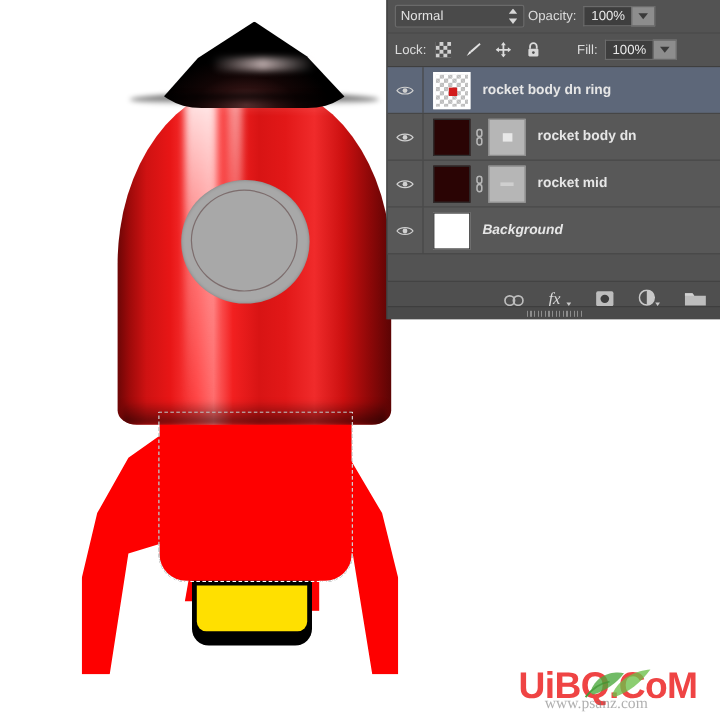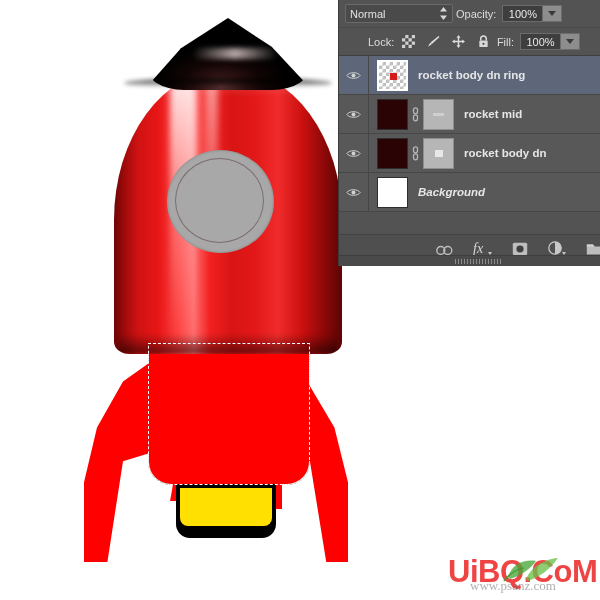--- a/index.html
+++ b/index.html
@@ -1,21 +1,21 @@
 <!DOCTYPE html>
 <html><head>
 <meta charset="utf-8">
 <style>
   html,body{margin:0;padding:0;}
   body{
     width:600px;height:600px;overflow:hidden;position:relative;
     background:#ffffff;
     font-family:"Liberation Sans","DejaVu Sans",sans-serif;
   }
-  .canvas{position:absolute;left:16px;top:0;width:543px;height:600px;background:#fff;}
+  .canvas{position:absolute;left:0;top:0;width:543px;height:600px;background:#fff;}
 
   
   .rocket{position:absolute;left:0;top:0;width:340px;height:600px;}
 
   .fin{position:absolute;}
   .fin-left{
     left:68px;top:352px;width:130px;height:210px;
     background:#fe0000;
     clip-path:polygon(62% 0%, 62% 46%, 30% 52%, 18% 100%, 0% 100%, 0% 62%, 10% 36%, 30% 14%);
   }
@@ -148,21 +148,21 @@
   .panel-row{display:flex;align-items:center;height:28px;padding:0 6px;box-sizing:border-box;}
   .row-blend{border-bottom:1px solid #4a4a4a;}
   .row-lock{border-bottom:1px solid #3f3f3f;}
 
   .blend-select{
     width:108px;height:19px;background:#4a4a4a;border:1px solid #6a6a6a;
     border-radius:2px;display:flex;align-items:center;justify-content:space-between;
     padding:0 4px;box-sizing:border-box;color:#e2e2e2;font-size:11px;
   }
   .spinner{font-size:8px;line-height:8px;color:#d0d0d0;display:flex;flex-direction:column;}
-  .label{color:#dcdcdc;font-size:11px;margin-left:23px;}
+  .label{color:#dcdcdc;font-size:11px;}
   .num-field{
     height:17px;min-width:40px;background:#3e3e3e;border:1px solid #6b6b6b;border-right:none;
     display:flex;align-items:center;justify-content:center;color:#e8e8e8;font-size:11px;
     padding:0 5px;box-sizing:border-box;
   }
   .num-drop{
     height:17px;width:20px;background:#8d8d8d;border:1px solid #6b6b6b;
     display:flex;align-items:center;justify-content:center;box-sizing:border-box;
   }
   .tri-down{width:0;height:0;border-left:4px solid transparent;border-right:4px solid transparent;border-top:5px solid #3a3a3a;}
@@ -357,44 +357,44 @@
             <circle cx="9" cy="6" r="2.4" fill="#d0d0d0"></circle>
           </svg>
         </div>
         <div class="thumbs">
           <div class="thumb"></div>
           <svg class="link-ico" viewBox="0 0 9 15">
             <rect x="2.5" y="0.8" width="4" height="6" rx="2" fill="none" stroke="#cfcfcf" stroke-width="1.3"></rect>
             <rect x="2.5" y="7.8" width="4" height="6" rx="2" fill="none" stroke="#cfcfcf" stroke-width="1.3"></rect>
           </svg>
           <div class="thumb thumb-mask">
-            <span class="mask-mark dash"></span>
+            <span class="mask-mark"></span>
           </div>
         </div>
-        <span class="layer-name">rocket mid</span>
+        <span class="layer-name">rocket body dn</span>
       </div>
 
       <div class="layer-row">
         <div class="eye-cell">
           <svg class="eye" viewBox="0 0 18 12">
             <path d="M1 6 C4 1.5 14 1.5 17 6 C14 10.5 4 10.5 1 6 Z" fill="none" stroke="#d0d0d0" stroke-width="1.2"></path>
             <circle cx="9" cy="6" r="2.4" fill="#d0d0d0"></circle>
           </svg>
         </div>
         <div class="thumbs">
           <div class="thumb"></div>
           <svg class="link-ico" viewBox="0 0 9 15">
             <rect x="2.5" y="0.8" width="4" height="6" rx="2" fill="none" stroke="#cfcfcf" stroke-width="1.3"></rect>
             <rect x="2.5" y="7.8" width="4" height="6" rx="2" fill="none" stroke="#cfcfcf" stroke-width="1.3"></rect>
           </svg>
           <div class="thumb thumb-mask">
-            <span class="mask-mark"></span>
+            <span class="mask-mark dash"></span>
           </div>
         </div>
-        <span class="layer-name">rocket body dn</span>
+        <span class="layer-name">rocket mid</span>
       </div>
 
 
       <div class="layer-row">
         <div class="eye-cell">
           <svg class="eye" viewBox="0 0 18 12">
             <path d="M1 6 C4 1.5 14 1.5 17 6 C14 10.5 4 10.5 1 6 Z" fill="none" stroke="#d0d0d0" stroke-width="1.2"></path>
             <circle cx="9" cy="6" r="2.4" fill="#d0d0d0"></circle>
           </svg>
         </div>

